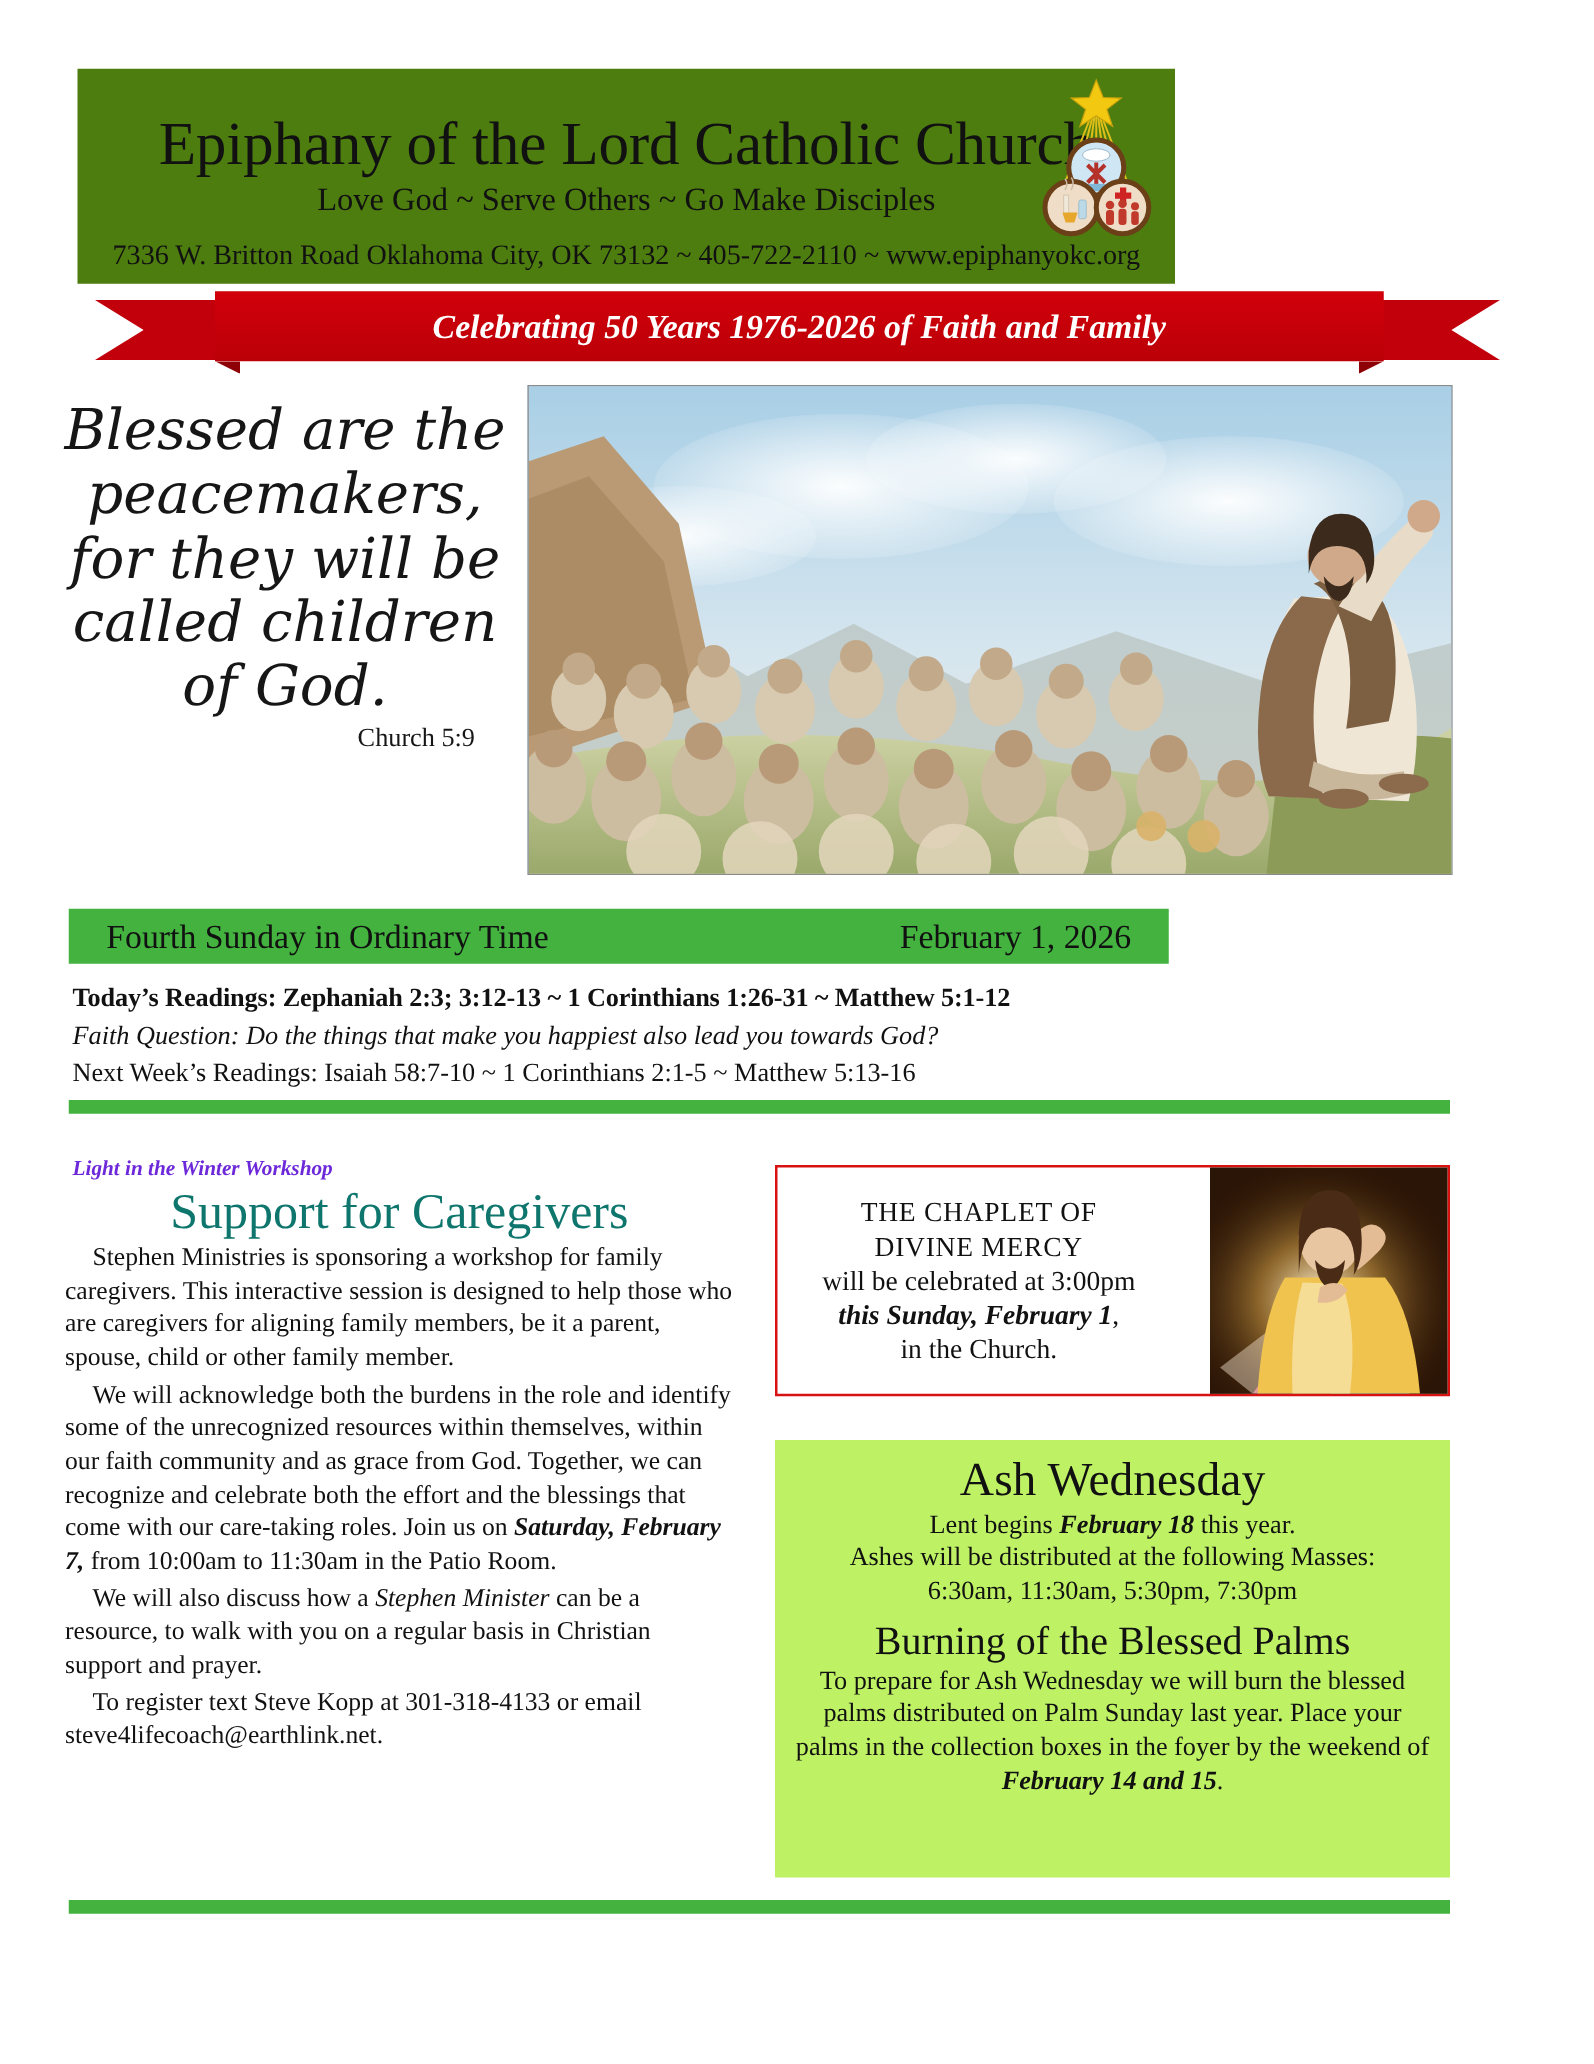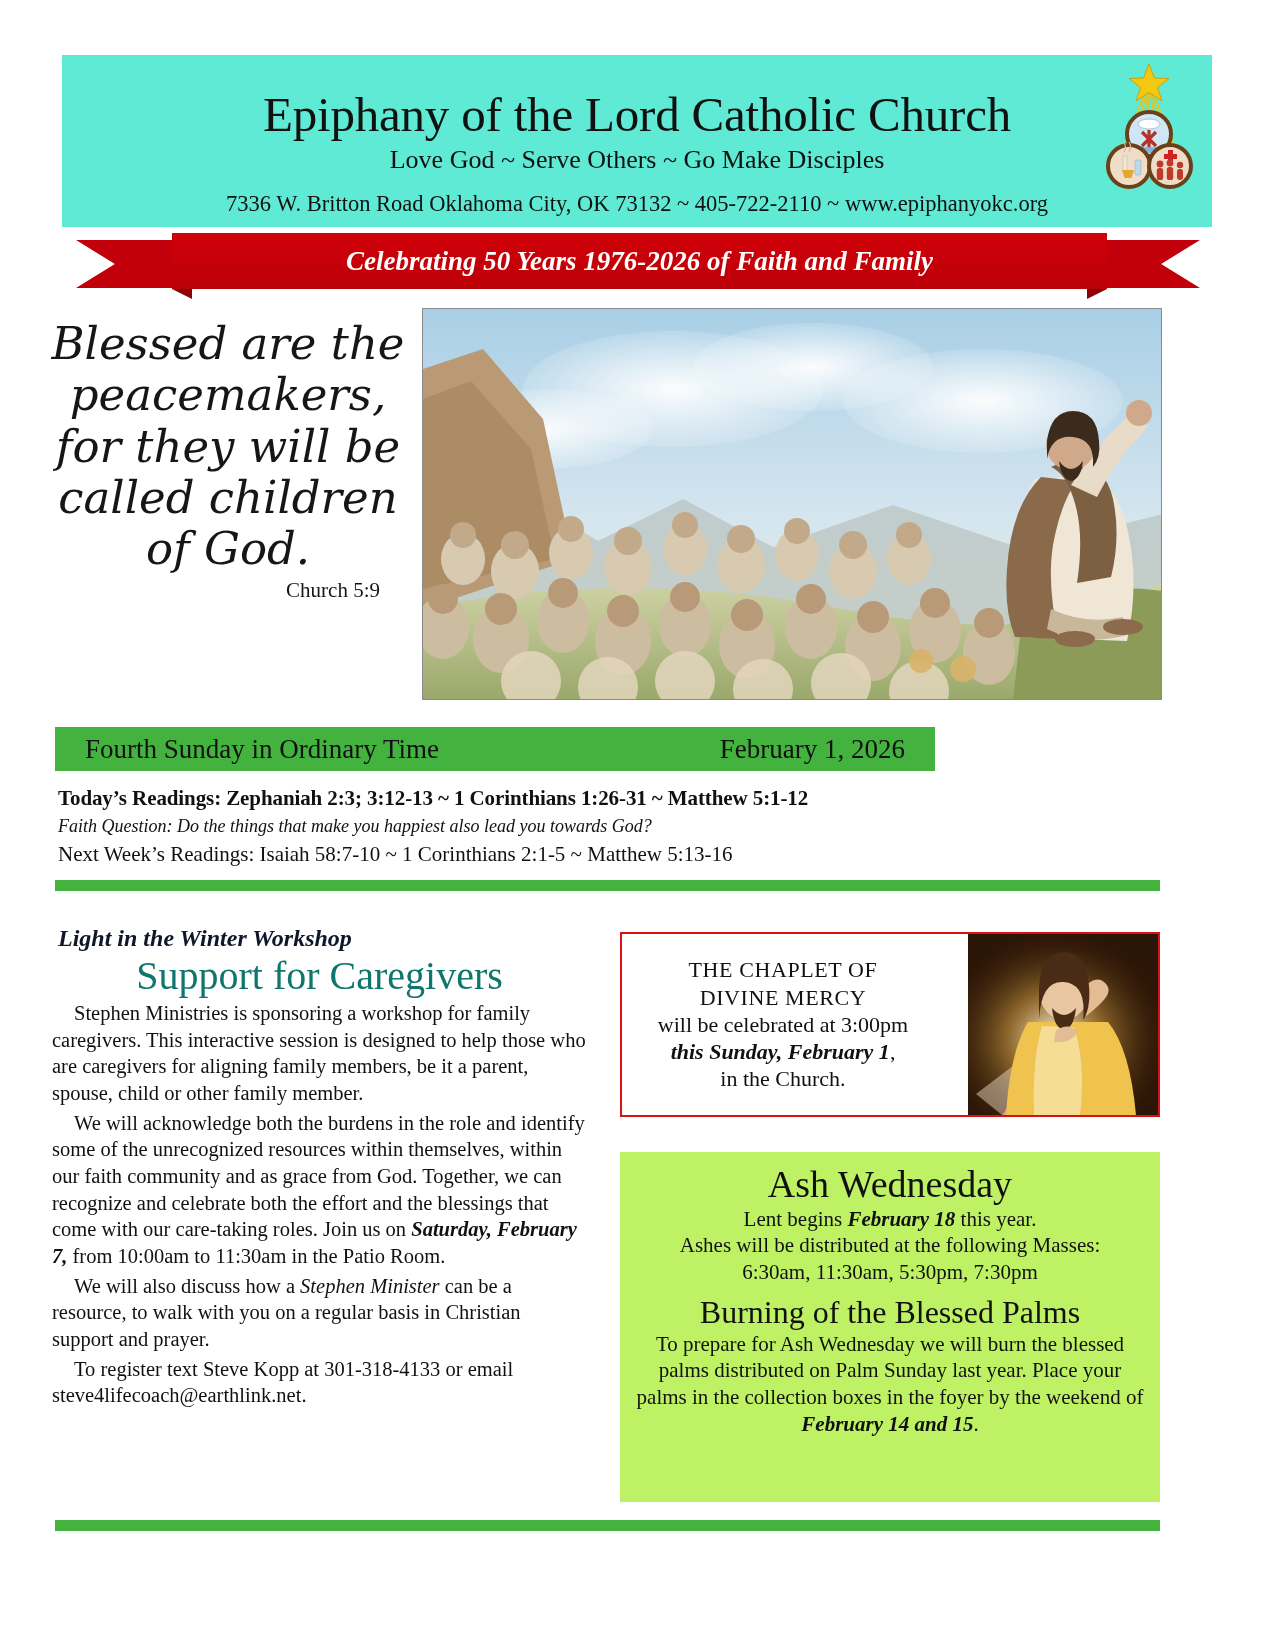--- a/index.html
+++ b/index.html
@@ -7,22 +7,22 @@
     width: 1275px; height: 1651px;
     background: #ffffff;
     font-family: "Liberation Serif", serif;
     overflow: hidden;
   }
   .page { position: relative; width: 1275px; height: 1651px; }
 
   
   .header-band {
     position: absolute; left: 62px; top: 55px;
-    width: 1150px; height: 172px;
-    background: #5eead4;
+    width: 878px; height: 172px;
+    background: #4d7c0f;
     overflow: hidden;
   }
   .church-name {
     text-align: center;
     font-size: 49px;
     line-height: 1.0;
     color: #111;
     padding-top: 35px;
     letter-spacing: -0.2px;
   }
@@ -107,35 +107,35 @@
     width: 880px; height: 44px;
     background: #43b23f;
     display: flex; align-items: center; justify-content: space-between;
     padding: 0 30px;
   }
   .date-bar span { font-size: 27px; color: #111; }
 
   
   .readings { position: absolute; left: 58px; top: 786px; width: 1100px; }
   .readings .r1 { font-size: 21px; font-weight: bold; color: #111; letter-spacing:-0.1px; }
-  .readings .r2 { font-size: 18px; font-style: italic; color: #111; padding-top: 5px; }
+  .readings .r2 { font-size: 21px; font-style: italic; color: #111; padding-top: 5px; }
   .readings .r3 { font-size: 21px; color: #111; padding-top: 5px; }
 
   .rule-green {
     position: absolute; left: 55px;
     width: 1105px; height: 11px;
     background: #43b23f;
   }
   #rule-top { top: 880px; }
   #rule-bottom { top: 1520px; }
 
   
   .article { position: absolute; left: 52px; top: 925px; width: 535px; }
   .kicker {
-    font-size: 24px; font-weight: bold; font-style: italic; color: #0f172a;
+    font-size: 17px; font-weight: bold; font-style: italic; color: #6d28d9;
     padding-left: 6px;
   }
   .headline {
     font-size: 40px; color: #0f766e; text-align: center; line-height: 1.08;
     padding-top: 2px;
   }
   .article p {
     font-size: 20.5px; line-height: 1.30; color: #111;
     text-indent: 22px; padding-top: 3px;
     text-align: left;

